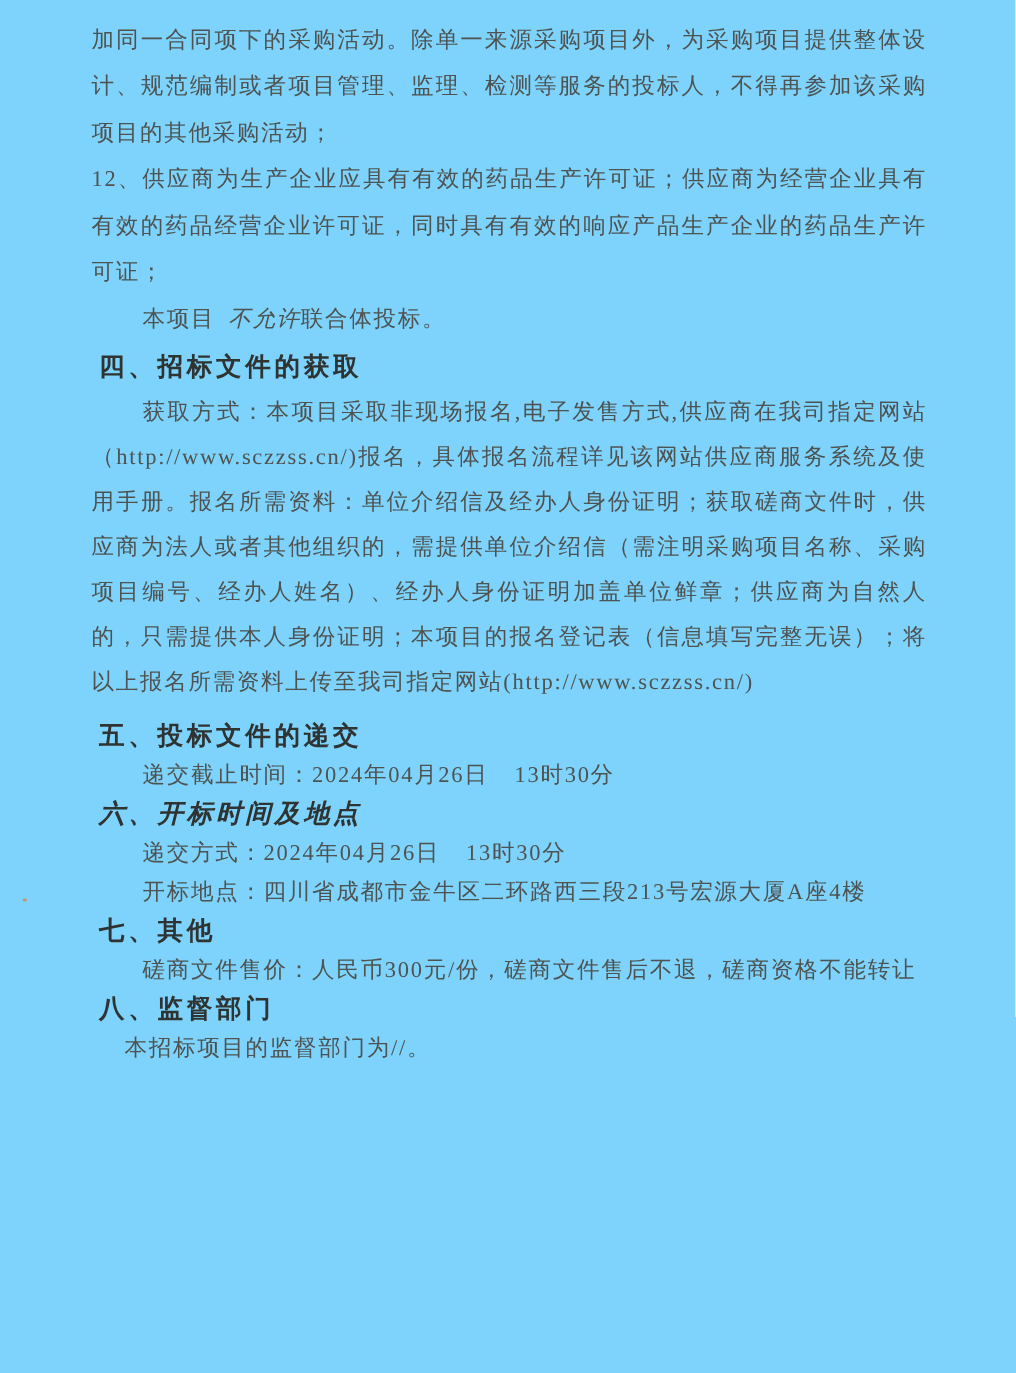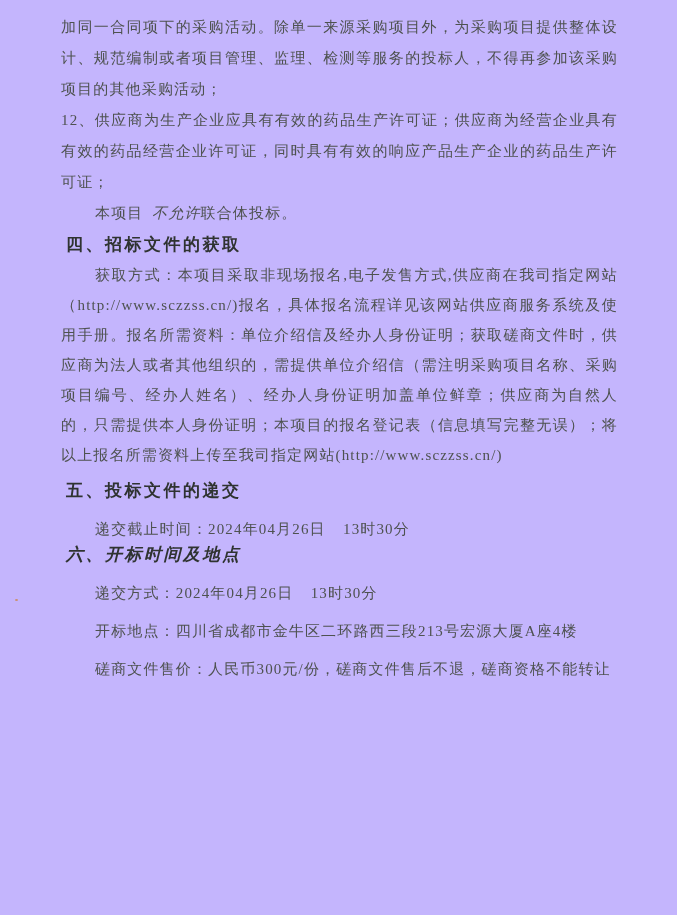--- a/index.html
+++ b/index.html
@@ -22,21 +22,21 @@
     font-family: "Liberation Sans", "DejaVu Sans", sans-serif;
     font-weight: bold;
     font-size: 17px;
     letter-spacing: 2.5px;
     color: #2f3331;
     padding-left: 5px;
     text-align: left;
   }
   .lh31 { line-height: 31px; }
   .lh30 { line-height: 30px; }
-  .lh26 { line-height: 26px; margin-top: 12px; }
+  .lh26 { line-height: 26px; }
   .lh30c { line-height: 30px; }
   .h-top { line-height: 31px; }
   .h-low { line-height: 26px; }
   .mt8 { margin-top: 8px; }
   .mt2 { margin-top: 2px; }
   .indent2 { text-indent: 34px; }
   .indent1 { text-indent: 22px; }
   .contact { padding-left: 22px; white-space: pre-wrap; }
   .contact .lbl { white-space: pre-wrap; }
   em { font-style: italic; }
@@ -46,21 +46,21 @@
     top: 599px;
     width: 3px;
     height: 2px;
     border-radius: 50%;
     opacity: 0.85;
   }
 </style>
 </head>
 <body>
 
-<div class="page" style="color: rgb(78, 82, 80); background: #c4b5fd;">
+<div class="page" style="color: rgb(78, 82, 80); background: #7dd3fc;">
 
   <p class="lh31">加同一合同项下的采购活动。除单一来源采购项目外，为采购项目提供整体设计、规范编制或者项目管理、监理、检测等服务的投标人，不得再参加该采购项目的其他采购活动；</p>
   <p class="lh31">12、供应商为生产企业应具有有效的药品生产许可证；供应商为经营企业具有有效的药品经营企业许可证，同时具有有效的响应产品生产企业的药品生产许可证；</p>
 
   <p class="lh31 indent2"><span>本项目 </span><em>不允许</em><span>联合体投标。</span></p>
 
   <section>
     <h3 class="h-top" style="color: rgb(47, 51, 49);">四、招标文件的获取</h3>
     <p class="lh30 indent2">获取方式：本项目采取非现场报名,电子发售方式,供应商在我司指定网站（http://www.sczzss.cn/)报名，具体报名流程详见该网站供应商服务系统及使用手册。报名所需资料：单位介绍信及经办人身份证明；获取磋商文件时，供应商为法人或者其他组织的，需提供单位介绍信（需注明采购项目名称、采购项目编号、经办人姓名）、经办人身份证明加盖单位鲜章；供应商为自然人的，只需提供本人身份证明；本项目的报名登记表（信息填写完整无误）；将以上报名所需资料上传至我司指定网站(http://www.sczzss.cn/)</p>
   </section>
@@ -70,19 +70,24 @@
     <p class="lh26 indent2">递交截止时间：2024年04月26日  13时30分</p>
   </section>
 
   <section>
     <h3 class="h-low" style="color: rgb(47, 51, 49); font-style: italic;">六、开标时间及地点</h3>
     <p class="lh26 indent2">递交方式：2024年04月26日  13时30分</p>
     <p class="lh26 indent2">开标地点：四川省成都市金牛区二环路西三段213号宏源大厦A座4楼</p>
   </section>
 
   <section>
+    <h3 class="h-low" style="color: rgb(47, 51, 49);">七、其他</h3>
     <p class="lh26 indent2">磋商文件售价：人民币300元/份，磋商文件售后不退，磋商资格不能转让</p>
   </section>
 
+  <section>
+    <h3 class="h-low" style="color: rgb(47, 51, 49);">八、监督部门</h3>
+    <p class="lh26 indent1">本招标项目的监督部门为//。</p>
+  </section>
 
 
   <div class="artifact-dot" style="background: rgb(204, 138, 87);"></div>
 </div>
 
 </body></html>

